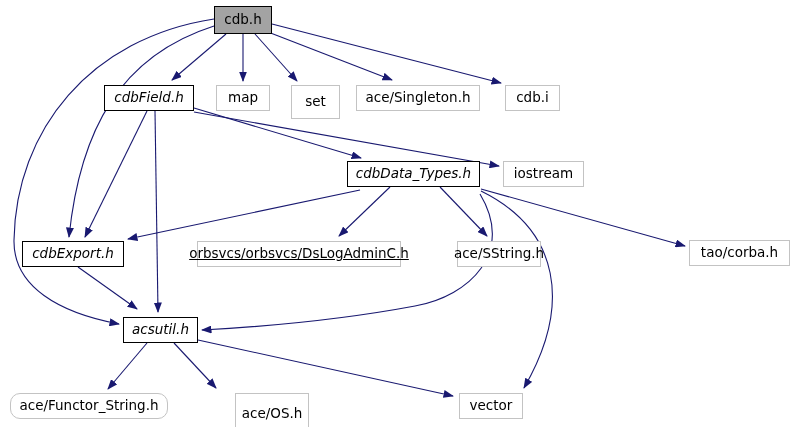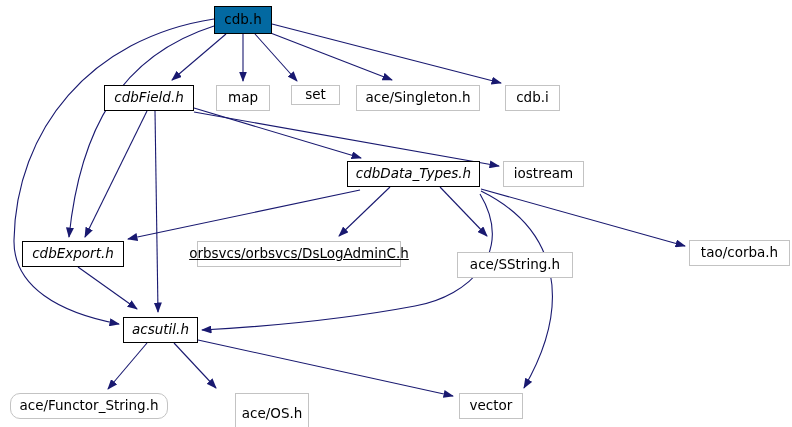--- a/index.html
+++ b/index.html
@@ -14,21 +14,21 @@
   .node{
     position:absolute;
     box-sizing:border-box;
     display:flex;align-items:center;justify-content:center;
     font-size:13.5px;line-height:1;color:#000000;
     background:#ffffff;
     border:1px solid #000000;
     white-space:nowrap;
     z-index:2;
   }
-  .node.root{background:#0369a1;border-color:#000000;}
+  .node.root{background:#a3a3a3;border-color:#000000;}
   .node.internal{border-color:#000000;font-style:italic;}
   .node.external{border-color:#c3c3c3;}
   .edge{fill:none;stroke:#191970;stroke-width:1.1px;}
 </style>
 </head>
 <body>
 
 <div id="canvas">
   <svg id="edge-layer" viewBox="0 0 792 427" xmlns="http://www.w3.org/2000/svg">
     <defs>
@@ -57,27 +57,27 @@
         <path class="edge" d="M78,267 L137,309" marker-end="url(#arrow)"></path>
         <path class="edge" d="M147,343 L108,389" marker-end="url(#arrow)"></path>
         <path class="edge" d="M174,343 L216,388" marker-end="url(#arrow)"></path>
         <path class="edge" d="M198,340 L453,396" marker-end="url(#arrow)"></path>
       </g>
   </svg>
   <div id="nodes-group">
       <div class="node root" style="left: 214px; top: 6px; width: 58px; height: 28px;">cdb.h</div>
       <div class="node internal" style="left: 104px; top: 85px; width: 90px; height: 26px;">cdbField.h</div>
       <div class="node external" style="left: 216px; top: 85px; width: 54px; height: 26px;">map</div>
-      <div class="node external" style="left: 291px; top: 85px; width: 49px; height: 20px;">set</div>
+      <div class="node external" style="left: 291px; top: 85px; width: 49px; height: 34px;">set</div>
       <div class="node external" style="left: 356px; top: 85px; width: 124px; height: 26px;">ace/Singleton.h</div>
       <div class="node external" style="left: 505px; top: 85px; width: 55px; height: 26px;">cdb.i</div>
       <div class="node internal" style="left: 347px; top: 161px; width: 133px; height: 26px;">cdbData_Types.h</div>
       <div class="node external" style="left: 503px; top: 161px; width: 81px; height: 26px;">iostream</div>
       <div class="node internal" style="left: 22px; top: 241px; width: 102px; height: 26px;">cdbExport.h</div>
       <div class="node external" style="left: 197px; top: 241px; width: 204px; height: 26px; text-decoration: underline;">orbsvcs/orbsvcs/DsLogAdminC.h</div>
-      <div class="node external" style="left: 457px; top: 252px; width: 116px; height: 26px;">ace/SString.h</div>
+      <div class="node external" style="left: 457px; top: 241px; width: 84px; height: 26px;">ace/SString.h</div>
       <div class="node external" style="left: 689px; top: 240px; width: 101px; height: 26px;">tao/corba.h</div>
       <div class="node internal" style="left: 123px; top: 317px; width: 75px; height: 26px;">acsutil.h</div>
       <div class="node external" style="left: 10px; top: 393px; width: 158px; height: 26px; border-radius: 10px;">ace/Functor_String.h</div>
       <div class="node external" style="left: 192px; top: 393px; width: 74px; height: 42px; margin-left: 43px;">ace/OS.h</div>
       <div class="node external" style="left: 459px; top: 393px; width: 64px; height: 26px;">vector</div>
     </div>
 </div>
 
 </body></html>

